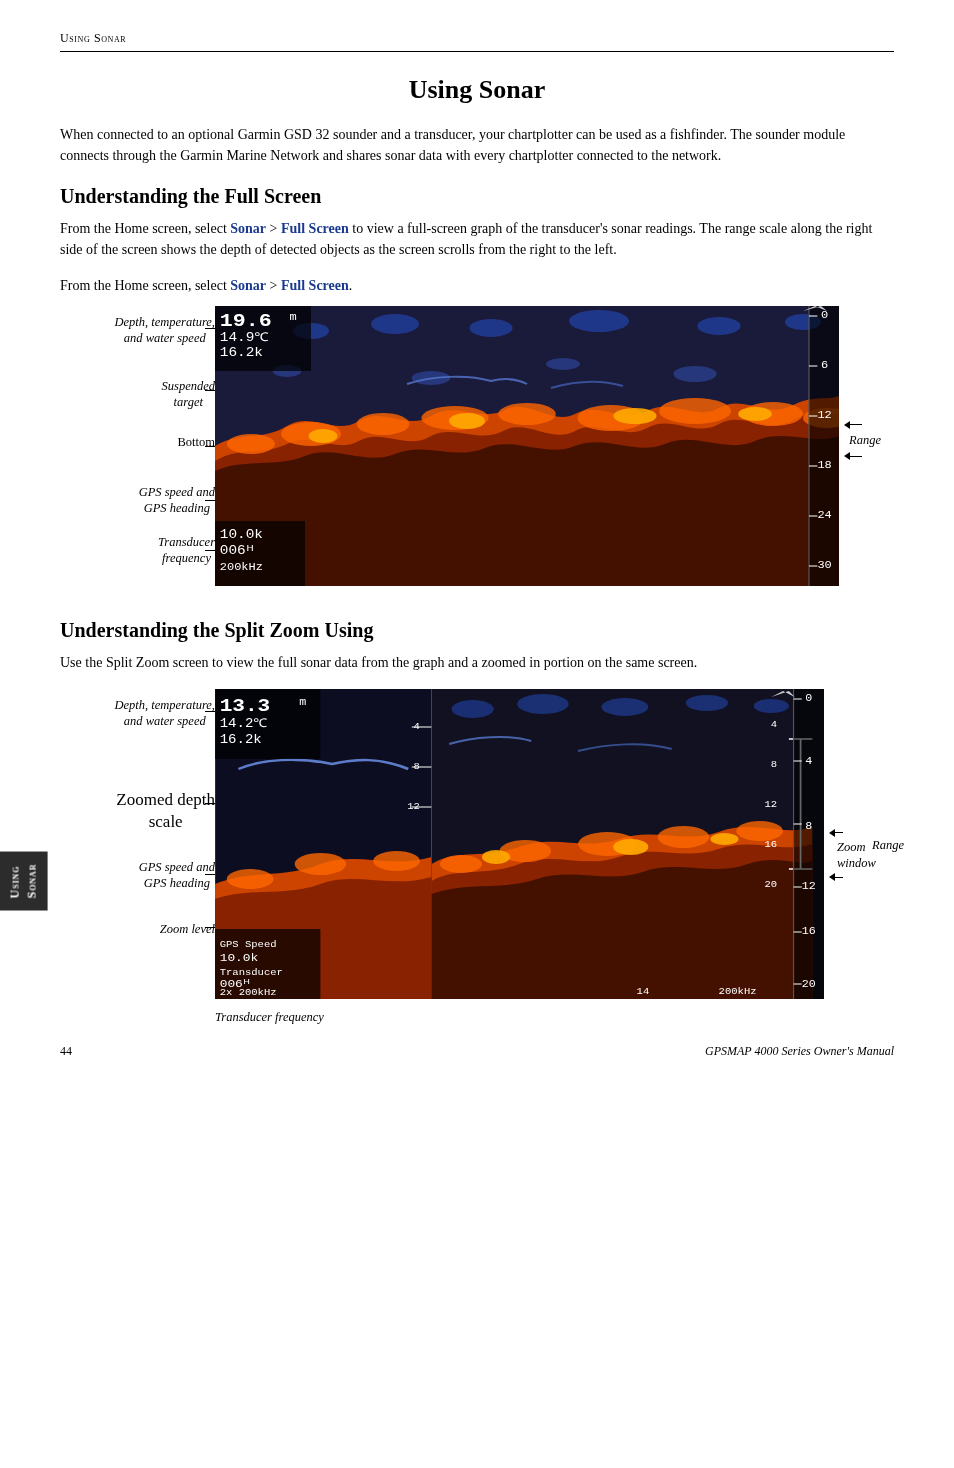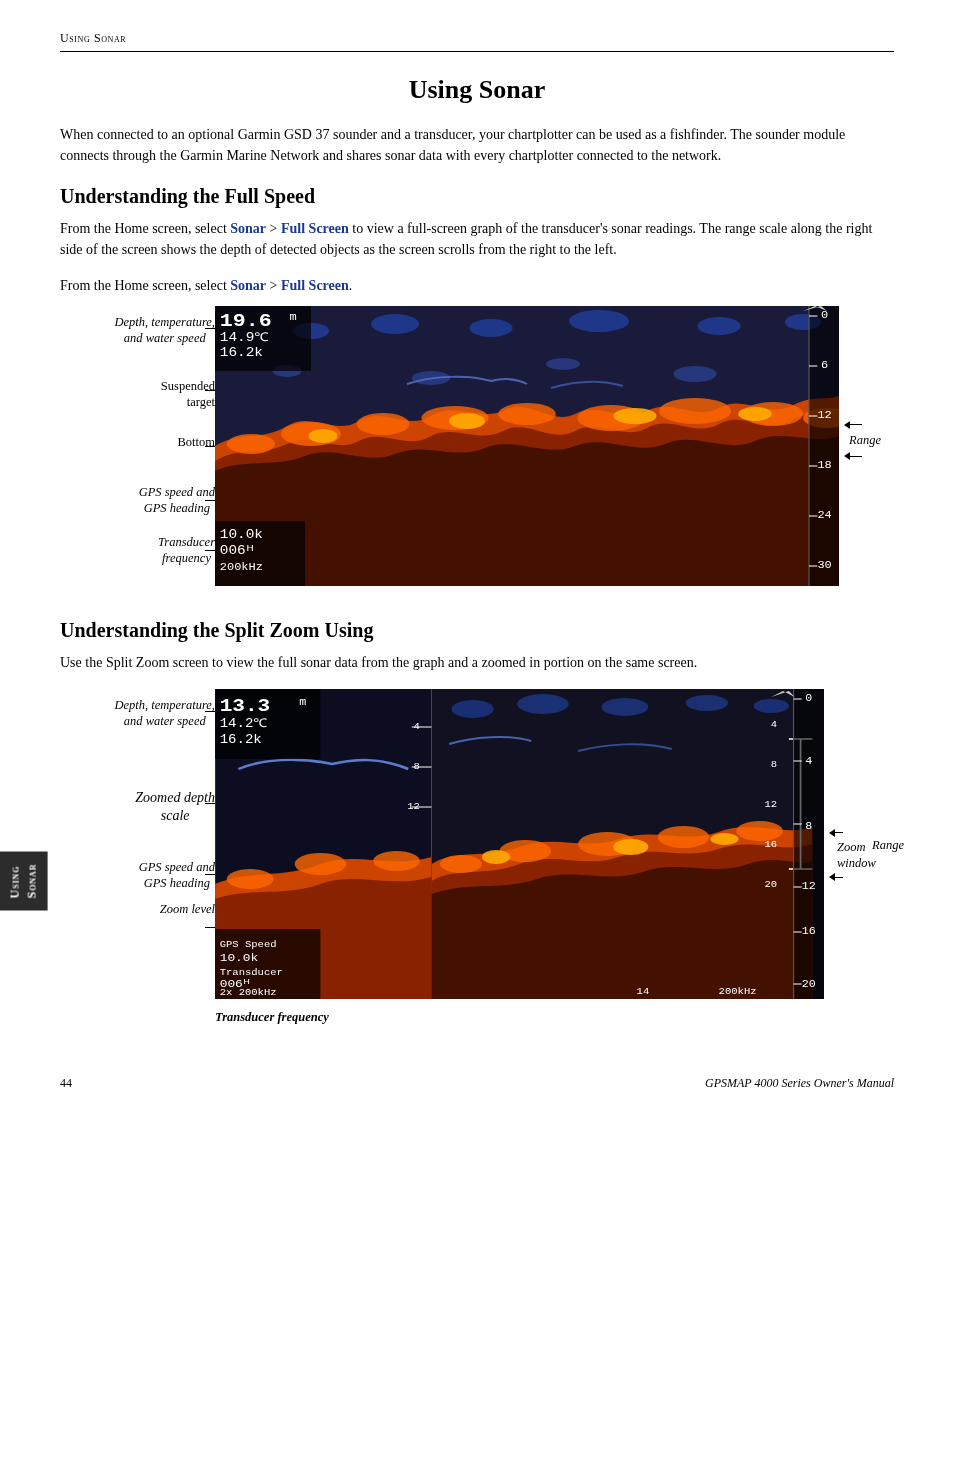--- a/index.html
+++ b/index.html
@@ -88,37 +88,37 @@
 <body>
 
 <div class="page-container">
 
   <div class="breadcrumb-header">
     <span>Using Sonar</span>
   </div>
 
   <h1 class="page-title">Using Sonar</h1>
 
-  <p class="body-text">When connected to an optional Garmin GSD 37 sounder and a transducer, your chartplotter can be used as a fishfinder. The sounder module connects through the Garmin Marine Network and shares sonar data with every chartplotter connected to the network.</p>
-
-  <h2 class="section-heading">Understanding the Full Speed</h2>
+  <p class="body-text">When connected to an optional Garmin GSD 32 sounder and a transducer, your chartplotter can be used as a fishfinder. The sounder module connects through the Garmin Marine Network and shares sonar data with every chartplotter connected to the network.</p>
+
+  <h2 class="section-heading">Understanding the Full Screen</h2>
 
   <p class="body-text">
     <span>From the Home screen, select </span><strong><span class="link-blue">Sonar</span></strong><span> &gt; </span><strong><span class="link-blue">Full Screen</span></strong><span> to view a full-screen graph of the transducer's sonar readings. The range scale along the right side of the screen shows the depth of detected objects as the screen scrolls from the right to the left.</span>
   </p>
 
   <p class="instruction-line">
     <span>From the Home screen, select </span><strong><span class="link-blue">Sonar</span></strong><span> &gt; </span><strong><span class="link-blue">Full Screen</span></strong><span>.</span>
   </p>
 
   <div class="diagram-container" style="margin-bottom: 30px;">
 
     <div style="width:155px; flex-shrink:0; position:relative; height:280px;">
       <div style="position:absolute; top:8px; right:0; text-align:center; font-style:italic; font-size:12.5px; line-height:1.3;">Depth, temperature,<br>and water speed</div>
-      <div style="position:absolute; top:72px; right:0; text-align:right; font-size:12.5px; line-height:1.3;">Suspended<br>target</div>
+      <div style="position:absolute; top:72px; right:0; text-align:center; font-style:italic; font-size:12.5px; line-height:1.3;">Suspended<br>target</div>
       <div style="position:absolute; top:128px; right:0; text-align:center; font-size:12.5px; line-height:1.3;">Bottom</div>
       <div style="position:absolute; top:178px; right:0; text-align:center; font-style:italic; font-size:12.5px; line-height:1.3;">GPS speed and<br>GPS heading</div>
       <div style="position:absolute; top:228px; right:0; text-align:center; font-style:italic; font-size:12.5px; line-height:1.3;">Transducer<br>frequency</div>
 
       <div style="position:absolute; top:22px; right:-2px; width:12px; height:1px; background:#000;"></div>
       <div style="position:absolute; top:84px; right:-2px; width:12px; height:1px; background:#000;"></div>
       <div style="position:absolute; top:140px; right:-2px; width:12px; height:1px; background:#000;"></div>
       <div style="position:absolute; top:194px; right:-2px; width:12px; height:1px; background:#000;"></div>
       <div style="position:absolute; top:244px; right:-2px; width:12px; height:1px; background:#000;"></div>
     </div>
@@ -223,23 +223,23 @@
 
   <h2 class="section-heading">Understanding the Split Zoom Using</h2>
 
   <p class="body-text">Use the Split Zoom screen to view the full sonar data from the graph and a zoomed in portion on the same screen.</p>
 
 
   <div class="diagram-container" style="margin-bottom: 10px;">
 
     <div style="width:155px; flex-shrink:0; position:relative; height:310px;">
       <div style="position:absolute; top:8px; right:0; text-align:center; font-style:italic; font-size:12.5px; line-height:1.3;">Depth, temperature,<br>and water speed</div>
-      <div style="position:absolute; top:100px; right:0; text-align:center; font-style:italic; font-size:14px; line-height:1.3;">Zoomed depth<br>scale</div>
+      <div style="position:absolute; top:100px; right:0; text-align:center; font-size:17px; line-height:1.3;">Zoomed depth<br>scale</div>
       <div style="position:absolute; top:170px; right:0; text-align:center; font-style:italic; font-size:12.5px; line-height:1.3;">GPS speed and<br>GPS heading</div>
-      <div style="position:absolute; top:212px; right:0; text-align:right; font-style:italic; font-size:12.5px; line-height:1.3;">Zoom level</div>
+      <div style="position:absolute; top:232px; right:0; text-align:right; font-style:italic; font-size:12.5px; line-height:1.3;">Zoom level</div>
 
       <div style="position:absolute; top:22px; right:-2px; width:12px; height:1px; background:#000;"></div>
       <div style="position:absolute; top:114px; right:-2px; width:12px; height:1px; background:#000;"></div>
       <div style="position:absolute; top:185px; right:-2px; width:12px; height:1px; background:#000;"></div>
       <div style="position:absolute; top:238px; right:-2px; width:12px; height:1px; background:#000;"></div>
     </div>
 
     <div style="flex:1; position:relative; height:310px; background:#0a0a1a; overflow:hidden;">
       <svg width="100%" height="100%" viewBox="0 0 520 310" preserveAspectRatio="none">
 
@@ -355,21 +355,21 @@
         <div style="margin-left:8px;">Zoom<br>window</div>
         <div style="display:flex; align-items:center; margin-top:2px;">
           <div style="width:0; height:0; border-top:4px solid transparent; border-bottom:4px solid transparent; border-right:6px solid #000;"></div>
           <div style="width:8px; height:1px; background:#000;"></div>
         </div>
       </div>
       <div style="position:absolute; top:148px; left:48px; font-style:italic; font-size:12.5px;">Range</div>
     </div>
   </div>
 
-  <div style="margin-left:155px; font-style:italic; font-size:12.5px; margin-bottom:46px; margin-top:5px;font-weight:bold;">Transducer frequency</div>
+  <div style="margin-left:155px; font-style:italic; font-size:12.5px; margin-bottom:14px; margin-top:5px;">Transducer frequency</div>
 
   <div class="page-footer">
     <span>44</span>
     <span style="font-style:italic; font-size:12px;">GPSMAP 4000 Series Owner's Manual</span>
   </div>
 </div>
 
 <div style="position: fixed; left: 0px; top: 60%; background: rgb(44, 44, 44); color: rgb(255, 255, 255); padding: 12px 7px; font-size: 12px; font-weight: bold; font-variant: small-caps; letter-spacing: 0.08em; writing-mode: vertical-rl; text-orientation: mixed; transform: translateY(-50%) rotate(180deg); cursor: default; z-index: 100;">
   <span>Using</span><br><span>Sonar</span>
 </div>

